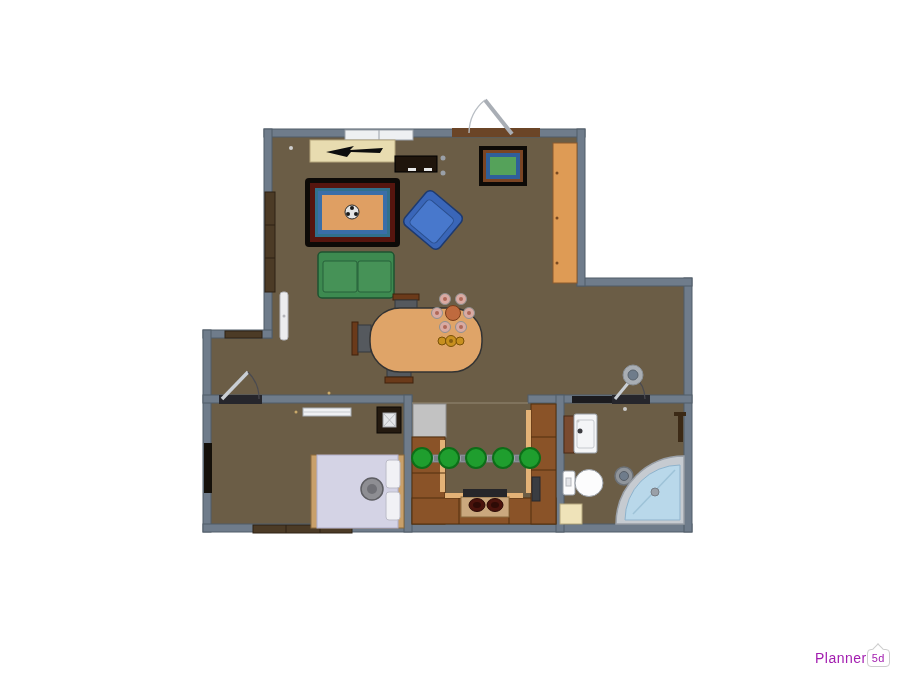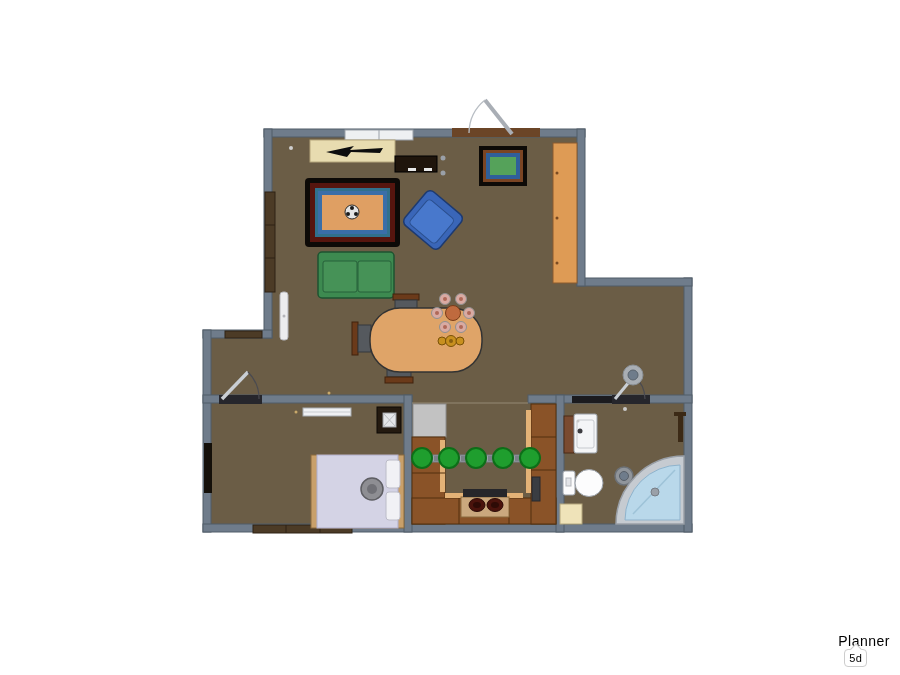--- a/index.html
+++ b/index.html
@@ -1,21 +1,21 @@
 <!DOCTYPE html>
 <html><head>
 <meta charset="utf-8">
 <style>
   html,body{margin:0;padding:0;background:#ffffff;}
   .stage{position:relative;width:900px;height:675px;background:#ffffff;overflow:hidden;
          font-family:"Liberation Sans",sans-serif;}
   svg{position:absolute;left:0;top:0;display:block;}
-  .watermark{position:absolute;right:10px;bottom:8px;display:flex;align-items:flex-start;
-             color:#000000;font-size:14px;letter-spacing:.5px;user-select:none;flex-direction:column;}
-  .wm-badge{display:inline-block;position:relative;margin-left:6px;border:1.5px solid #cdcdcd;
+  .watermark{position:absolute;right:10px;bottom:8px;display:flex;align-items:center;
+             color:#a21caf;font-size:14px;letter-spacing:.5px;user-select:none;}
+  .wm-badge{display:inline-block;position:relative;margin-left:0;border:1.5px solid #cdcdcd;
             border-radius:4px;padding:0 4px;font-size:11px;line-height:16px;background:#fff;}
   .wm-roof{position:absolute;top:-5px;left:50%;width:7px;height:7px;background:#fff;
            border-left:1.5px solid #cdcdcd;border-top:1.5px solid #cdcdcd;
            transform:translateX(-50%) rotate(45deg);}
 </style>
 </head>
 <body>
 
 <div class="stage">
   <svg id="plan" width="900" height="675" viewBox="0 0 900 675" xmlns="http://www.w3.org/2000/svg">

